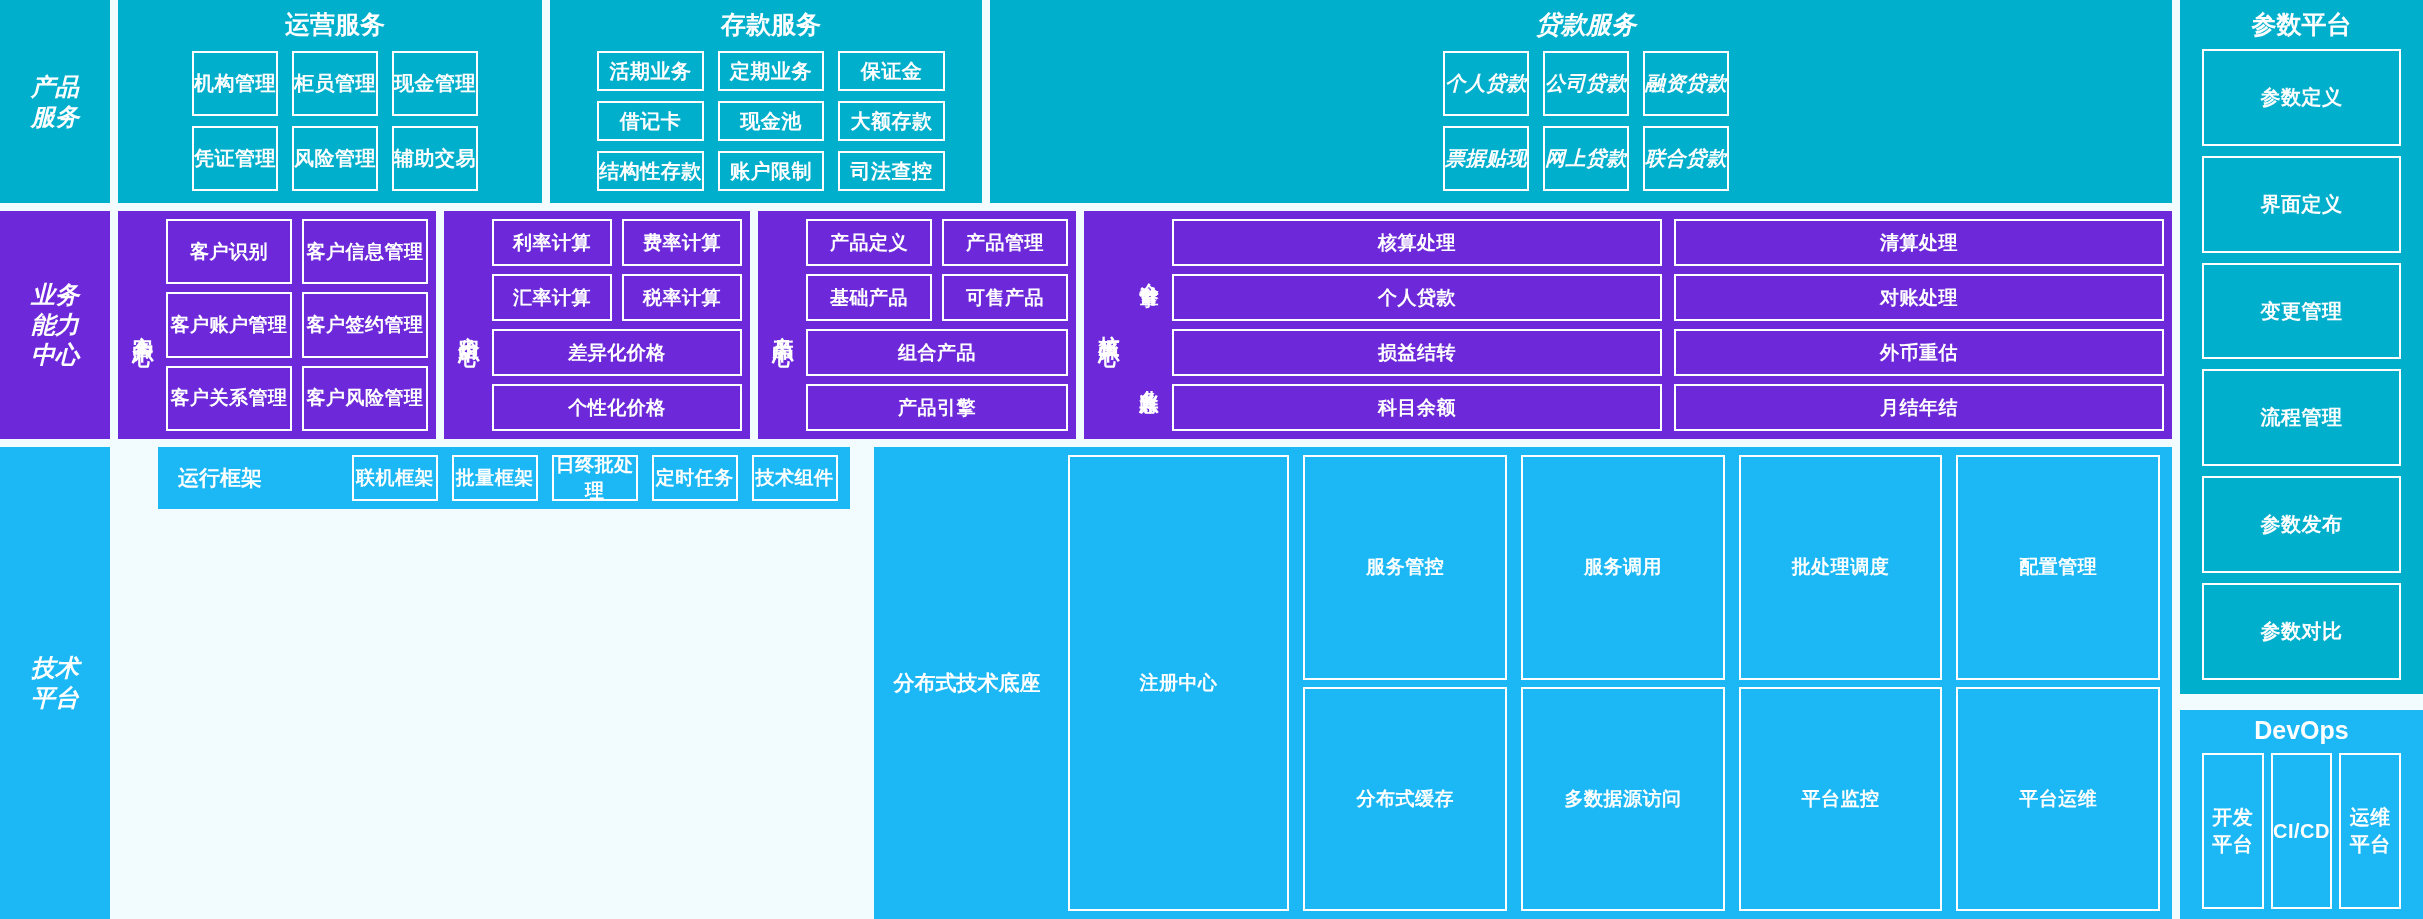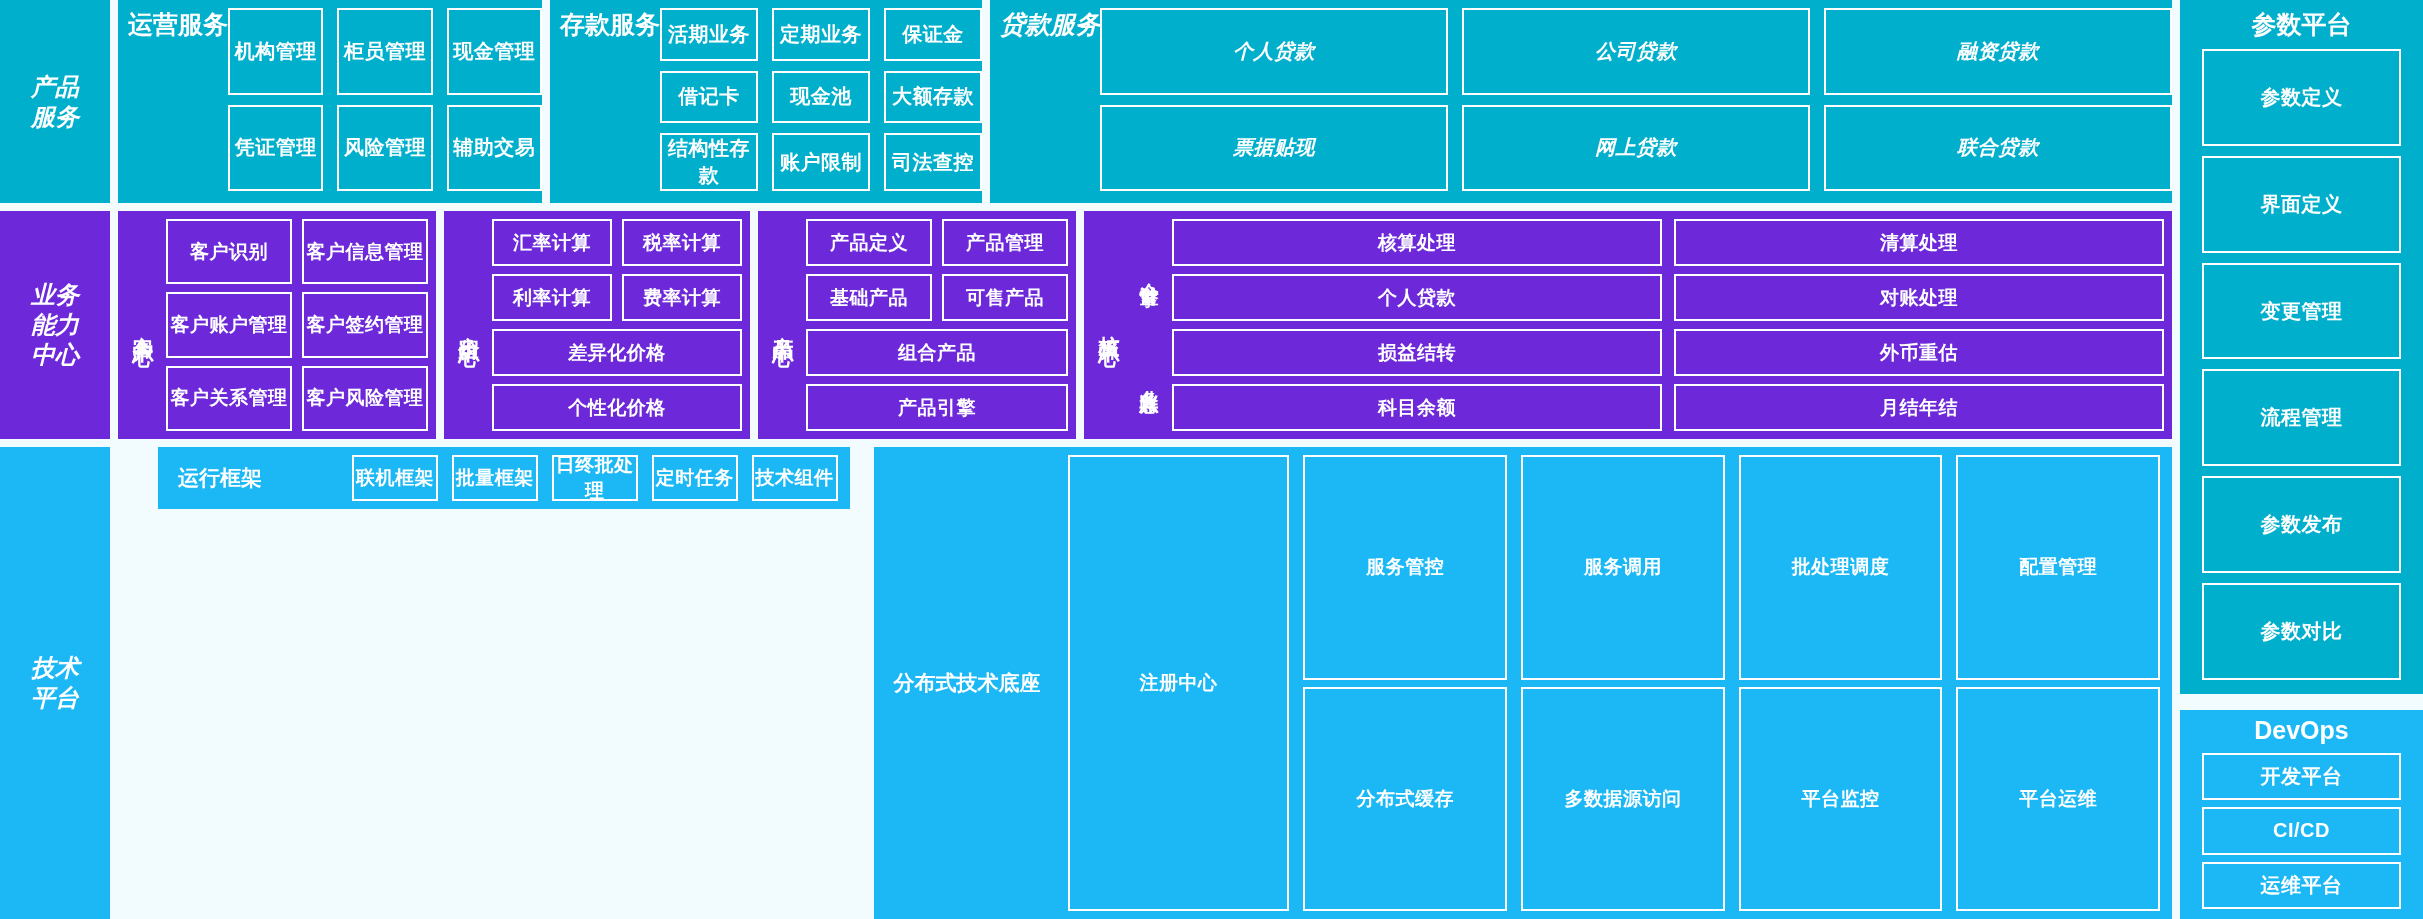--- a/index.html
+++ b/index.html
@@ -28,22 +28,23 @@
     color: #ffffff;
     display: flex; align-items: center; justify-content: center;
     text-align: center;
     font-size: 20px; font-weight: bold;
     letter-spacing: .5px;
   }
 
   
   #row1 { height: 203px; }
   .r1-group {
-    flex: 1 1 0; display: flex; flex-direction: row;
+    flex: 1 1 0; display: flex; flex-direction: column;
     padding: 8px 0 12px 10px;
+    align-items: center;
   }
   .r1-title { color:#fff; font-size: 25px; font-weight: bold; text-align:center; margin-bottom: 10px; }
   .r1-grid { flex:1; display:grid; grid-template-columns: repeat(3,1fr); grid-auto-rows: 1fr; gap: 10px 14px; }
   #grp-operation { flex: 0 0 424px; }
   #grp-deposit   { flex: 0 0 432px; }
   #grp-loan      { flex: 0 0 var(--loanw); font-style: italic; }
   .r1-grid .box { font-size: 20px; }
 
   
   #row2 { height: 228px; }
@@ -80,21 +81,21 @@
   .band-items { flex:1; display:flex; gap: 14px; height: 100%; align-items: stretch; }
   #band-runtime .band-items .box { flex:1; font-size:19px; }
   #band-base .band-items > .box { flex: 1.07; font-size: 19px; }
   .stack2 { flex:1; display:flex; flex-direction: column; gap: 7px; }
   .stack2 .box { flex:1; font-size: 19px; }
   #param-platform { height: 694px; display:flex; flex-direction:column; padding: 8px 22px 14px 22px; }
   #devops-platform { flex:1; display:flex; flex-direction:column; padding: 6px 22px 10px 22px; }
   .rc-title { color:#fff; font-weight:bold; font-size: 25px; text-align:center; margin-bottom: 8px; }
   #param-platform .rc-list { flex:1; display:flex; flex-direction:column; justify-content: space-between; gap:10px; }
   #param-platform .rc-list .box { flex:1; font-size: 20px; }
-  #devops-platform .rc-list { flex:1; display:flex; flex-direction:column; gap: 7px; }
+  #devops-platform .rc-list { flex:1; display:flex; flex-direction:row; gap: 7px; }
   #devops-platform .rc-list .box { flex:1; font-size: 20px; }
 
   .main-left { flex: 1 1 auto; display:flex; flex-direction: column; gap: 8px; min-width:0; }
 </style>
 </head>
 <body>
 
 <div class="page">
 
   <div class="row" id="row1">
@@ -168,26 +169,26 @@
               <div class="box">客户关系管理</div>
               <div class="box">客户风险管理</div>
             </div>
           </div>
         </div>
 
         <div class="center-block grey" id="bc-pricing">
           <div class="vlabel">定价中心</div>
           <div class="cc-body">
             <div class="cc-line">
+              <div class="box">利率计算</div>
+              <div class="box">费率计算</div>
+            </div>
+            <div class="cc-line">
               <div class="box">汇率计算</div>
               <div class="box">税率计算</div>
-            </div>
-            <div class="cc-line">
-              <div class="box">利率计算</div>
-              <div class="box">费率计算</div>
             </div>
             <div class="cc-line">
               <div class="box">差异化价格</div>
             </div>
             <div class="cc-line">
               <div class="box">个性化价格</div>
             </div>
           </div>
         </div>
 

